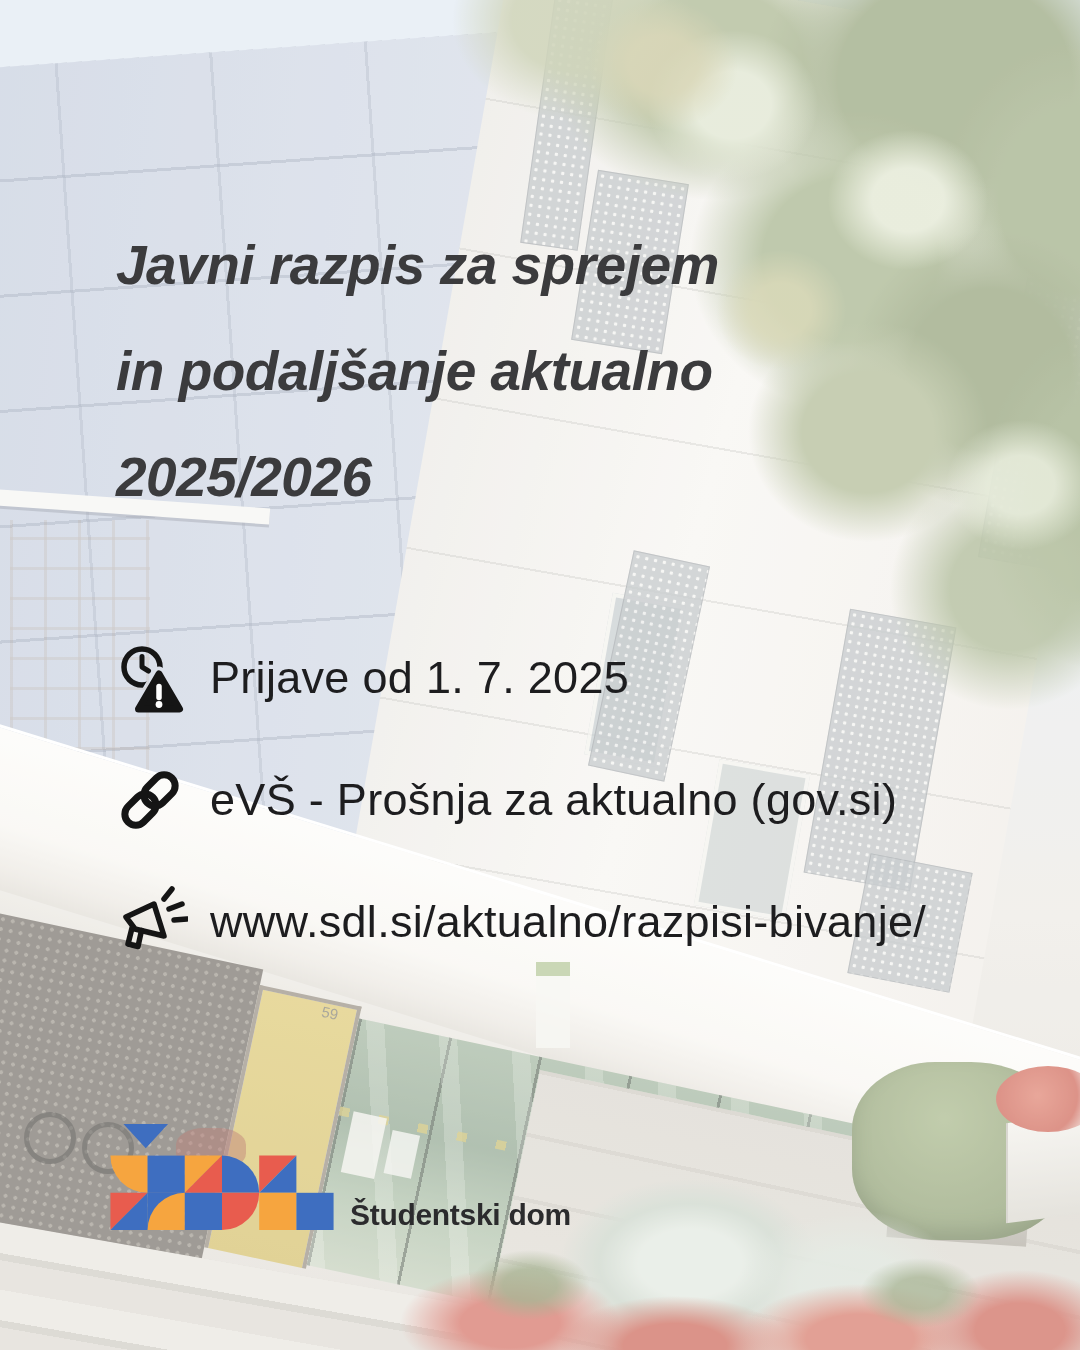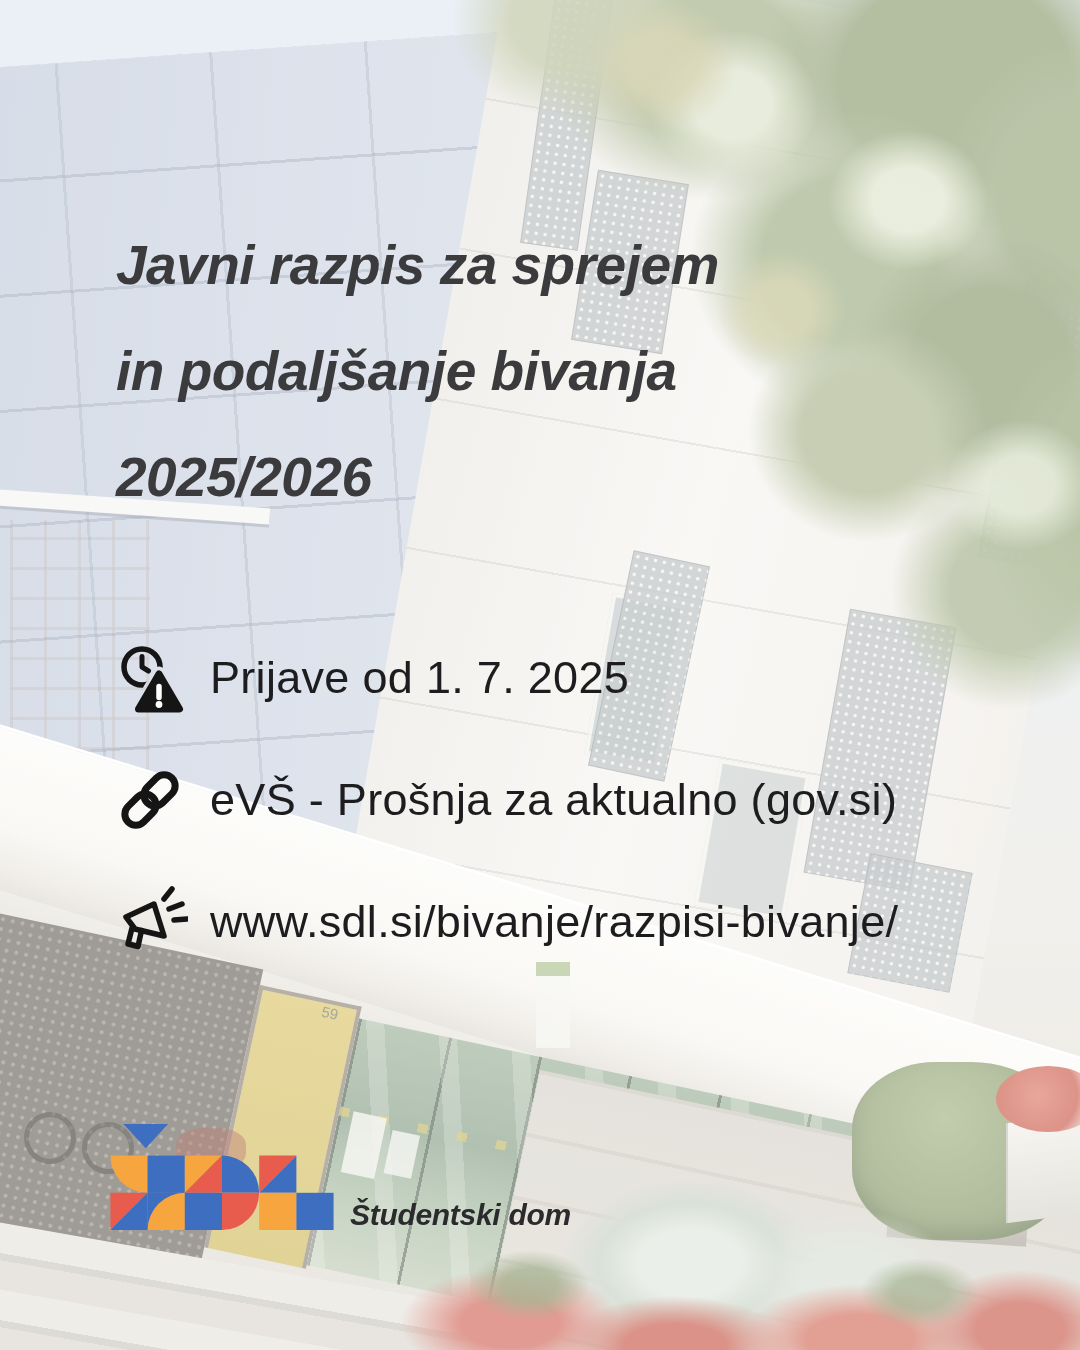--- a/index.html
+++ b/index.html
@@ -110,21 +110,21 @@
     color:#3b3b3d;letter-spacing:-0.5px;}
   .title span{position:static;display:block;}
   .bullets{left:112px;top:640px;width:940px;}
   .bullet{position:static;display:flex;align-items:center;height:76px;margin-bottom:46px;}
   .bullet svg{position:static;width:76px;height:76px;flex:none;}
   .btext{position:static;margin-left:22px;font-size:45px;color:#1d1d1f;letter-spacing:.3px;white-space:nowrap;}
   .logo{left:110px;top:1124px;display:flex;align-items:flex-end;}
   .logo svg.mark{position:static;width:224px;height:106px;display:block;}
   .logo-text{position:static;margin-left:16px;margin-bottom:0px;font-weight:700;font-size:30px;line-height:31px;
     color:#2b2b2d;letter-spacing:-0.3px;white-space:nowrap;}
-  .logo-text div{position:static;font-style:italic;}
+  .logo-text div{position:static;}
   .c-blue{fill:#3E6EC0}.c-orange{fill:#F6A53F}.c-red{fill:#E85C4E}
 </style>
 </head>
 <body>
 
 <div class="poster">
 
   <div class="sky"></div>
   <div class="facade-left"></div>
   <div class="facade-ledge"></div>
@@ -180,21 +180,21 @@
   <div class="fb f3"></div>
   <div class="fb f4"></div>
   <div class="fb f5"></div>
   <div class="fb f6"></div>
   <div class="wash"></div>
 
   <div class="content">
 
     <h1 class="title">
       <span>Javni razpis za sprejem</span>
-      <span>in podaljšanje bivanja</span>
+      <span>in podaljšanje aktualno</span>
       <span>2025/2026</span>
     </h1>
 
     <div class="bullets">
 
       <div class="bullet">
         <svg viewBox="0 0 76 76">
           <mask id="clockcut">
             <rect width="76" height="76" fill="#fff"></rect>
             <path d="M47 33 L68.5 70 H25.5 Z" fill="#000" stroke="#000" stroke-width="13" stroke-linejoin="round"></path>
@@ -223,21 +223,21 @@
       <div class="bullet">
         <svg viewBox="0 0 76 76">
           <g fill="none" stroke="#151515" stroke-width="5.5" stroke-linecap="round" stroke-linejoin="round">
             <path d="M14 33 L42 20 L52 52 L23 45 Z"></path>
             <path d="M20 44 L16 60 L26 62.5 L29.5 46.5"></path>
             <path d="M52 15 L60 5"></path>
             <path d="M57 25 L70 20"></path>
             <path d="M62 36 L75 35"></path>
           </g>
         </svg>
-        <span class="btext">www.sdl.si/bivanje/razpisi-bivanje/</span>
+        <span class="btext">www.sdl.si/aktualno/razpisi-bivanje/</span>
       </div>
 
     </div>
 
     <div class="logo">
       <svg class="mark" viewBox="0 0 240 114">
 
         <polygon class="c-blue" points="14,0 62,0 38,26"></polygon>
 
         <path class="c-orange" d="M0,34 L40,34 L40,74 A40 40 0 0 1 0,34 Z"></path>

